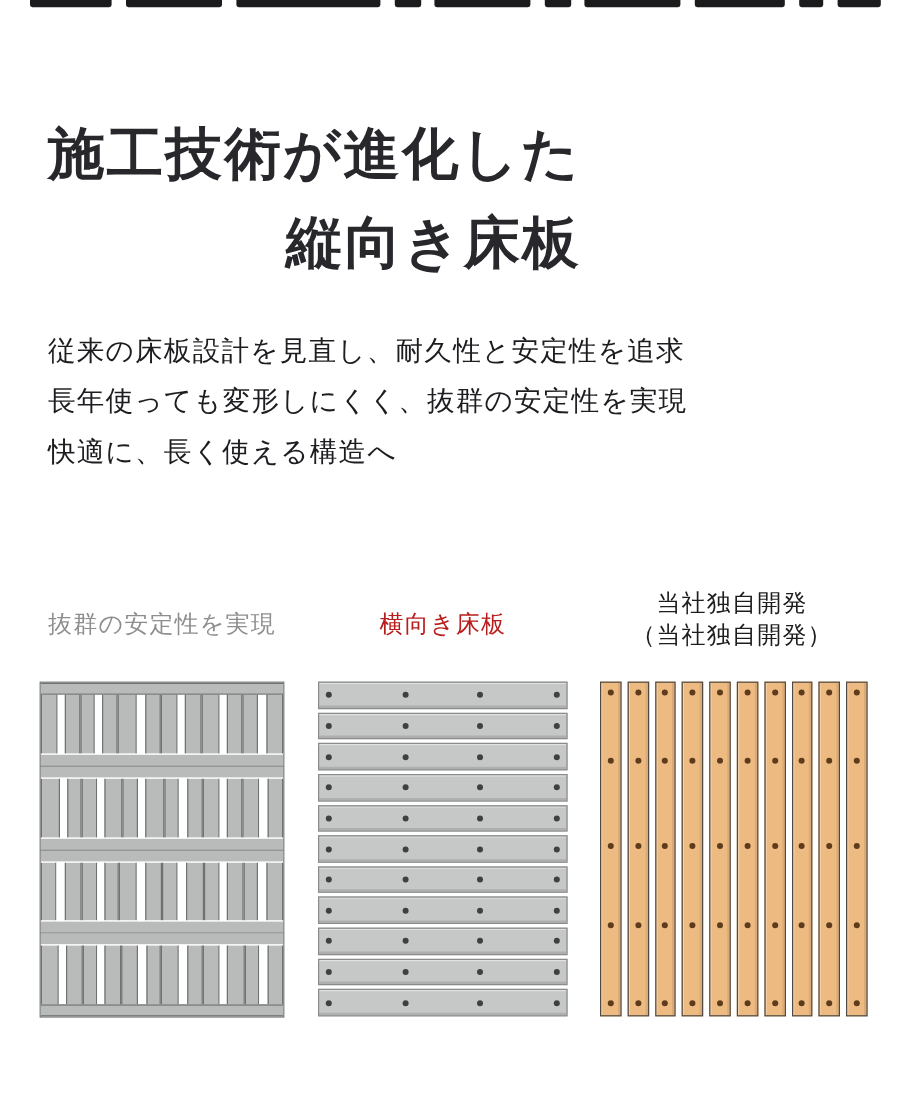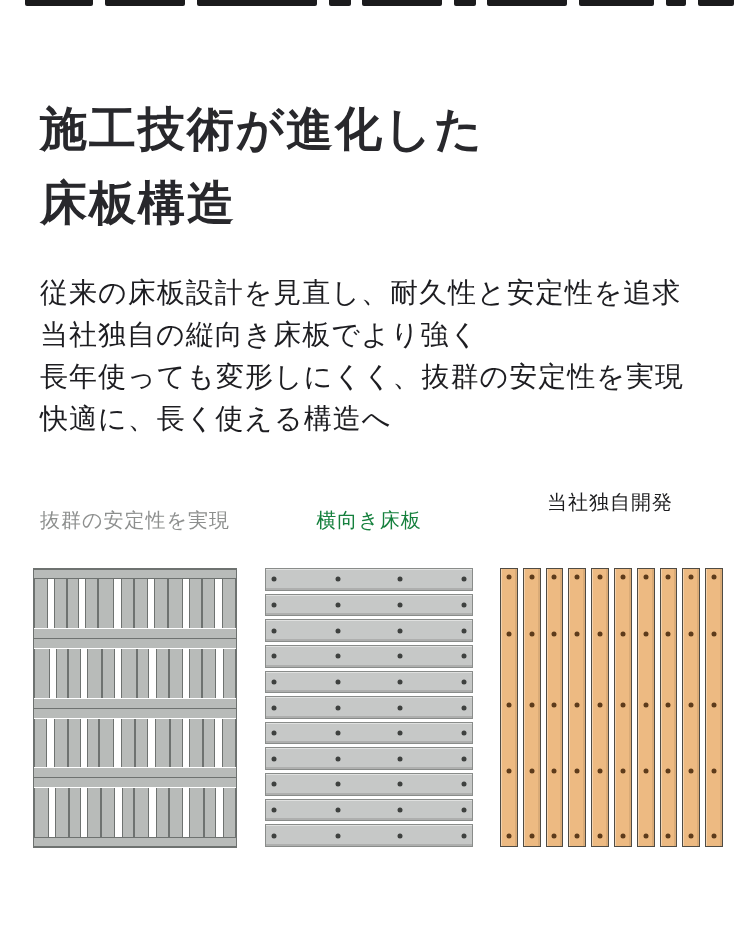--- a/index.html
+++ b/index.html
@@ -11,26 +11,26 @@
   }
   .page { position: relative; width: 750px; height: 925px; background: #ffffff; }
 
   
   .top-strip { position: absolute; top: 0; left: 0; width: 750px; height: 8px; }
   .dash { position: absolute; top: 0; height: 6px; border-radius: 0 0 2px 2px; }
 
   .h1 {
     position: absolute; left: 40px; top: 92px;
     font-size: 47px; font-weight: 900; letter-spacing: 2px;
-    line-height: 74px; white-space: nowrap;
+    line-height: 74px; white-space: nowrap; text-align: right;
   }
 
   .intro {
     position: absolute; left: 40px; top: 272px;
-    font-size: 28px; letter-spacing: 1px; line-height: 42px;
+    font-size: 23px; letter-spacing: 1px; line-height: 42px;
     white-space: nowrap;
   }
 
   .diagram-label { position: absolute; text-align: center; font-size: 20px; letter-spacing: 1px; line-height: 27px; }
   .lbl-old { left: 33px;  width: 204px; top: 507px; }
   .lbl-std { left: 265px; width: 208px; top: 507px; }
   .lbl-new { left: 480px; width: 260px; top: 489px; }
 
   .panel { position: absolute; top: 568px; }
   .panel-old { left: 33px;  width: 204px; height: 280px; display: flex; flex-direction: column; }
@@ -56,36 +56,36 @@
       <div class="dash" style="left: 362px; width: 80px; background: rgb(27, 27, 29);"></div>
       <div class="dash" style="left: 454px; width: 22px; background: rgb(27, 27, 29);"></div>
       <div class="dash" style="left: 487px; width: 80px; background: rgb(27, 27, 29);"></div>
       <div class="dash" style="left: 579px; width: 75px; background: rgb(27, 27, 29);"></div>
       <div class="dash" style="left: 666px; width: 20px; background: rgb(27, 27, 29);"></div>
       <div class="dash" style="left: 698px; width: 36px; background: rgb(27, 27, 29);"></div>
     </div>
 
   <h1 class="h1" style="color: rgb(40, 40, 44);">
     <span>施工技術が進化した</span><br>
-    <span>床板構造</span>
+    <span>縦向き床板</span>
   </h1>
 
   <div class="intro" style="color: rgb(29, 29, 33);">
       <div>従来の床板設計を見直し、耐久性と安定性を追求</div>
-      <div>当社独自の縦向き床板でより強く</div>
       <div>長年使っても変形しにくく、抜群の安定性を実現</div>
       <div>快適に、長く使える構造へ</div>
     </div>
 
   <div class="diagram-label lbl-old" style="color: rgb(141, 143, 142);">抜群の安定性を実現</div>
 
-  <div class="diagram-label lbl-std" style="color: #15803d;">横向き床板</div>
+  <div class="diagram-label lbl-std" style="color: #b91c1c;">横向き床板</div>
 
   <div class="diagram-label lbl-new" style="color: rgb(29, 29, 31);">
     <div>当社独自開発</div>
+    <div>（当社独自開発）</div>
   </div>
 
   <div class="panel panel-old" id="panel-old" style="border: 1px solid rgb(110, 114, 112); background: rgb(255, 255, 255);">
       <div style="height: 10px; background: rgb(184, 187, 185); border-top: 1px solid rgb(110, 114, 112); border-bottom: 1px solid rgb(110, 114, 112);"></div>
       <div style="flex: 1 1 0%; display: flex;">
         <div style="flex-grow: 13; flex-basis: 0px; background: rgb(184, 187, 185); border-left: 1px solid rgb(110, 114, 112); border-right: 1px solid rgb(110, 114, 112);"></div>
         <div style="flex-grow: 7; flex-basis: 0px; background: rgb(255, 255, 255);"></div>
         <div style="flex-grow: 11; flex-basis: 0px; background: rgb(184, 187, 185); border-left: 1px solid rgb(110, 114, 112); border-right: 1px solid rgb(110, 114, 112);"></div>
         <div style="flex-grow: 11; flex-basis: 0px; background: rgb(184, 187, 185); border-left: 1px solid rgb(110, 114, 112); border-right: 1px solid rgb(110, 114, 112);"></div>
         <div style="flex-grow: 7; flex-basis: 0px; background: rgb(255, 255, 255);"></div>

